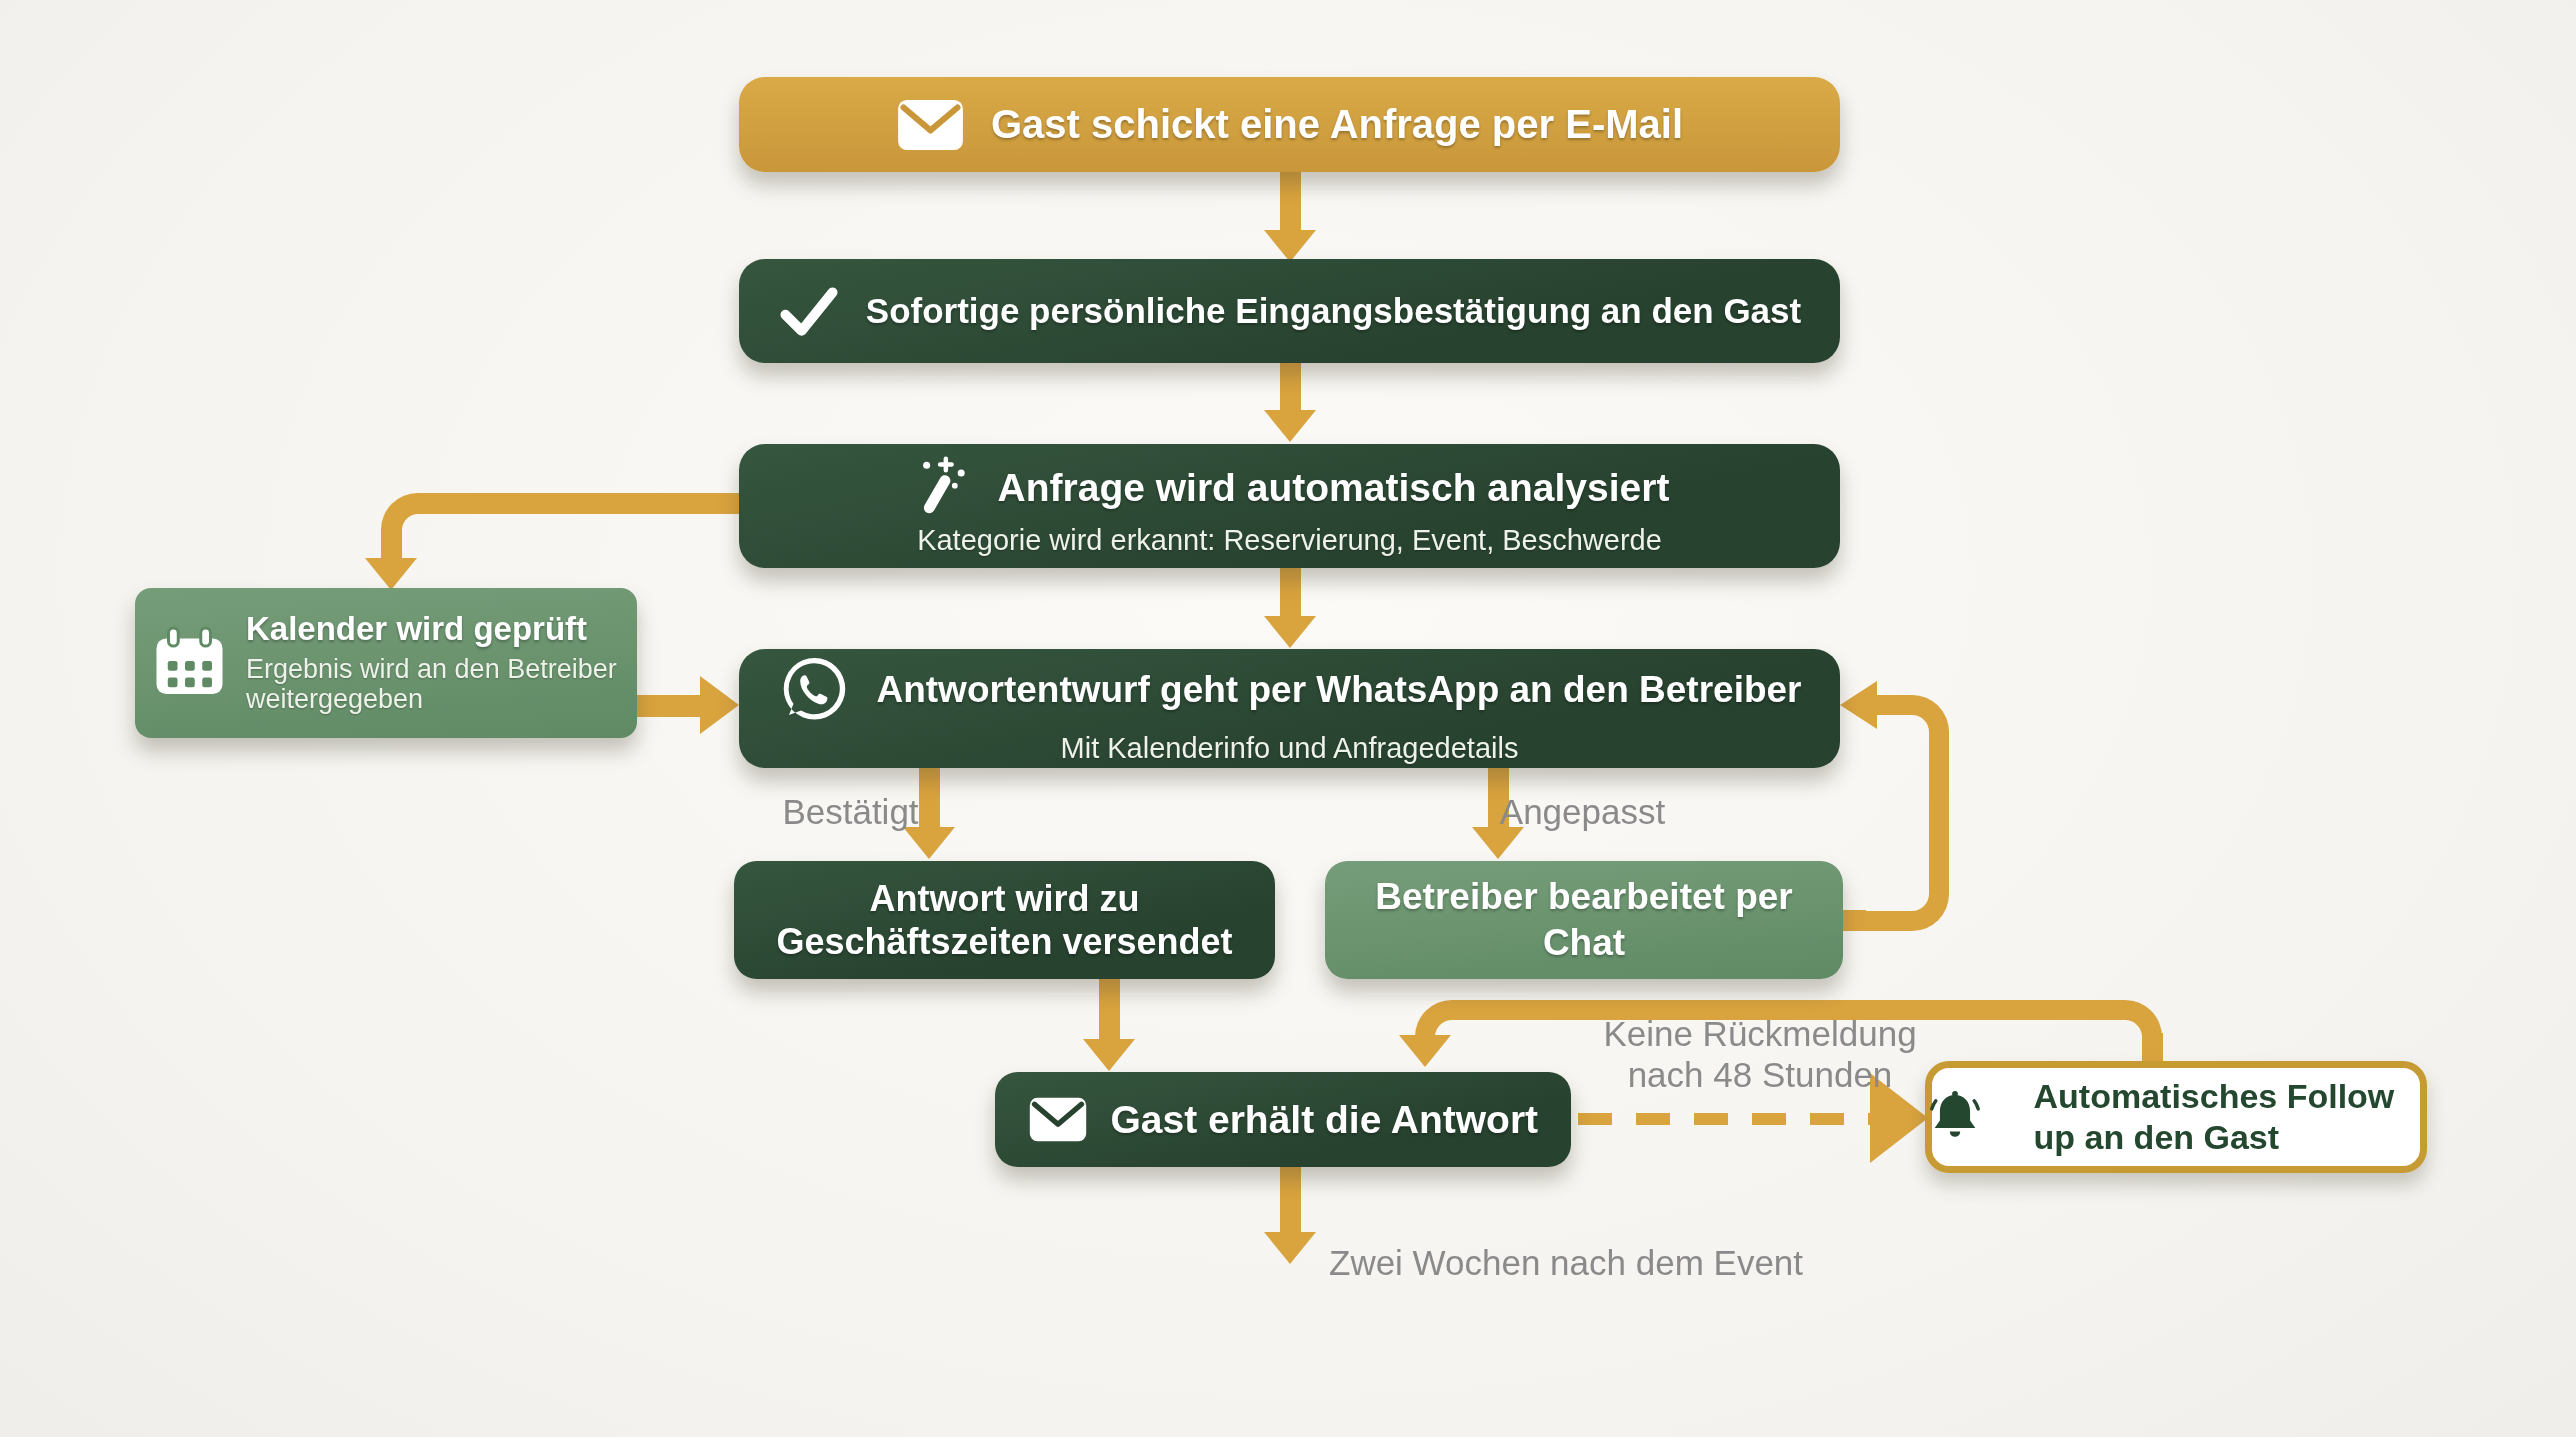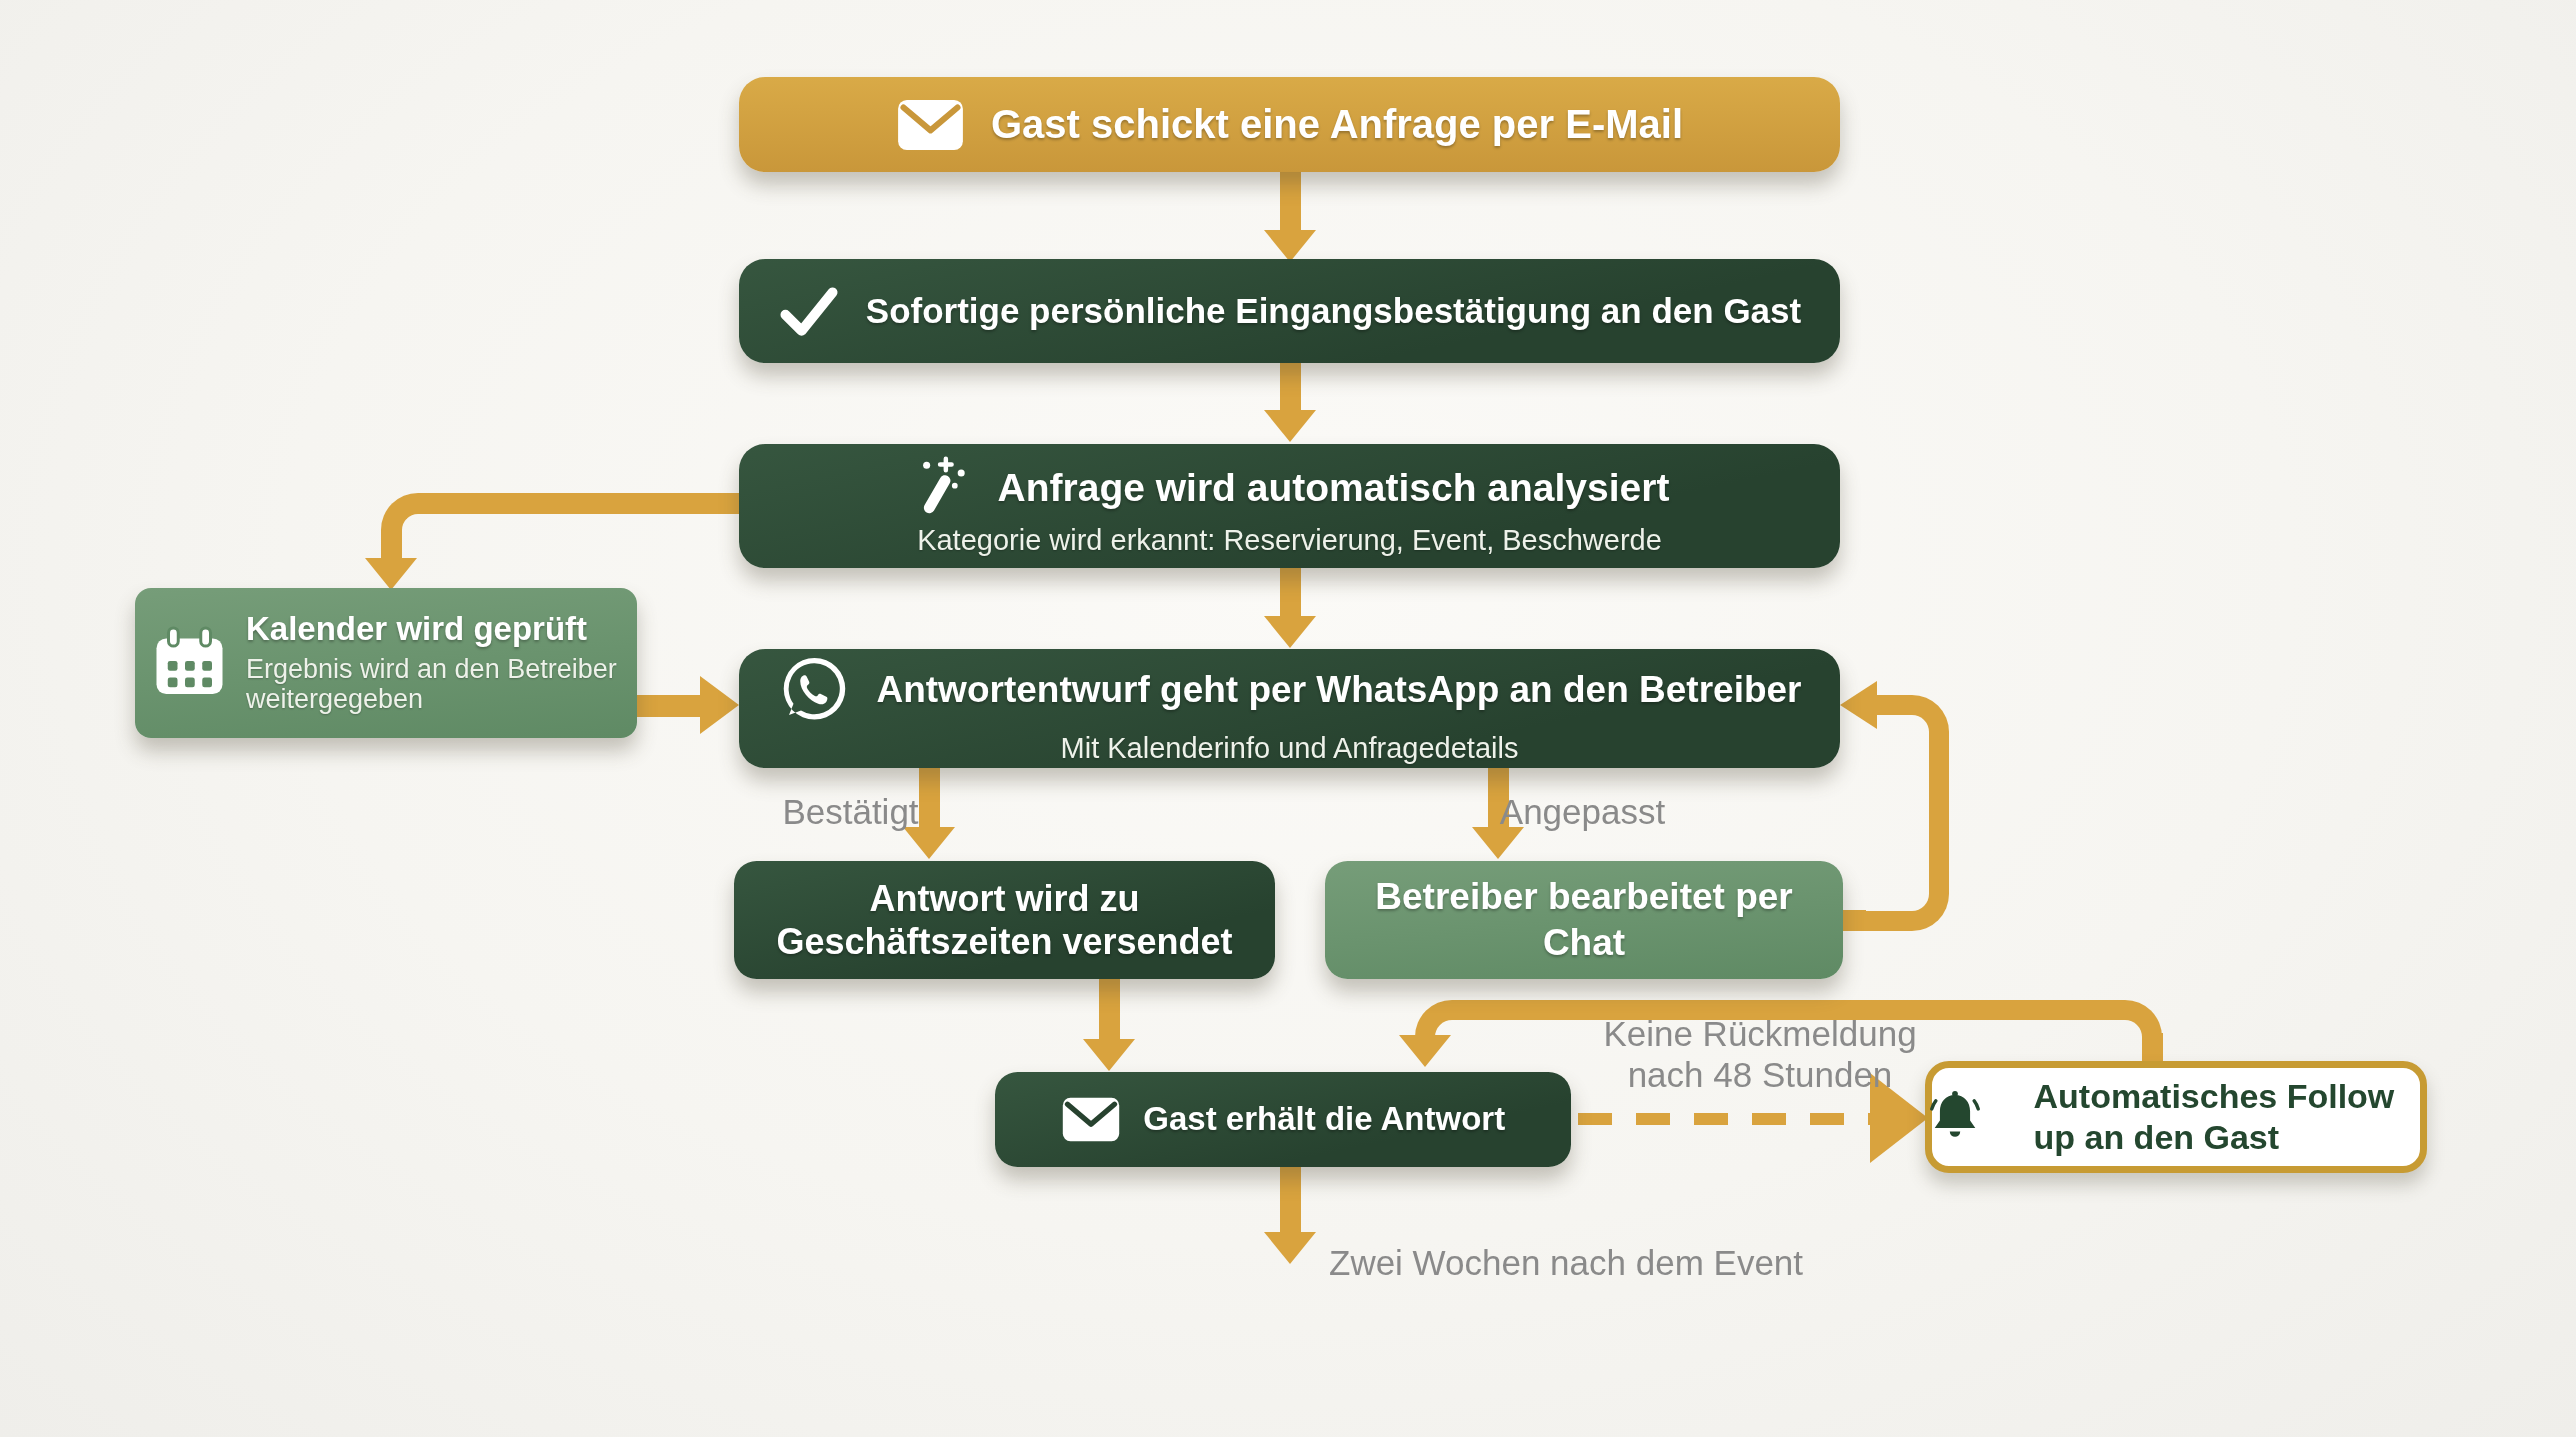--- a/index.html
+++ b/index.html
@@ -201,21 +201,21 @@
   </div>
 
   <div class="node dark" style="left:995px;top:1072px;width:576px;height:95px;border-radius:22.5px;">
     <div class="row" style="gap:22.5px;">
       <span class="icon">
         <svg width="60" height="47" viewBox="0 0 100 80">
           <rect x="2" y="3" width="96" height="74" rx="13" fill="#ffffff"></rect>
           <path d="M10 14 L50 48 L90 14" fill="none" stroke="#27422f" stroke-width="9" stroke-linecap="round" stroke-linejoin="round"></path>
         </svg>
       </span>
-      <span class="title nowrap" style="font-size:33px;">Gast erhält die Antwort</span>
+      <span class="title nowrap" style="font-size:39px;">Gast erhält die Antwort</span>
     </div>
   </div>
 
   <div class="node followup" style="left:1925px;top:1061px;width:502px;height:112px;padding:0 13px;">
     <div class="row" style="gap:19px;">
       <span class="icon">
         <svg width="58" height="58" viewBox="0 0 100 100">
           <circle cx="50" cy="10" r="5" fill="#24472f"></circle>
           <path d="M50 12 c-16 0 -26 12 -26 28 v16 l-9 13 h70 l-9 -13 v-16 c0 -16 -10 -28 -26 -28 z" fill="#24472f"></path>
           <path d="M41 75 a9 9 0 0 0 18 0 z" fill="#24472f"></path>

